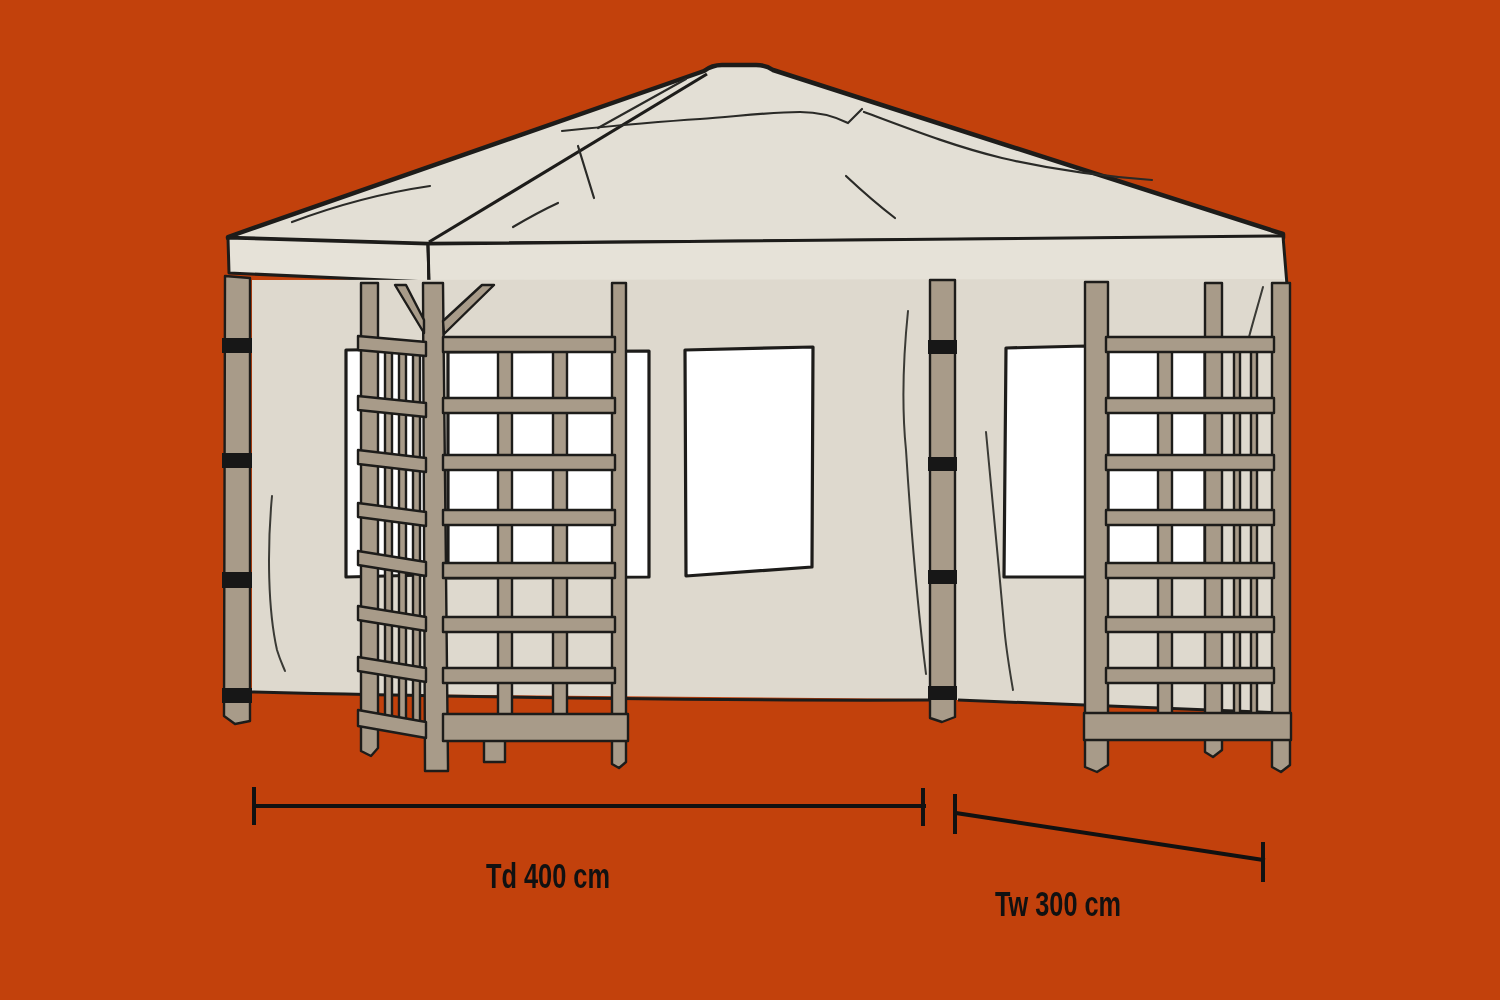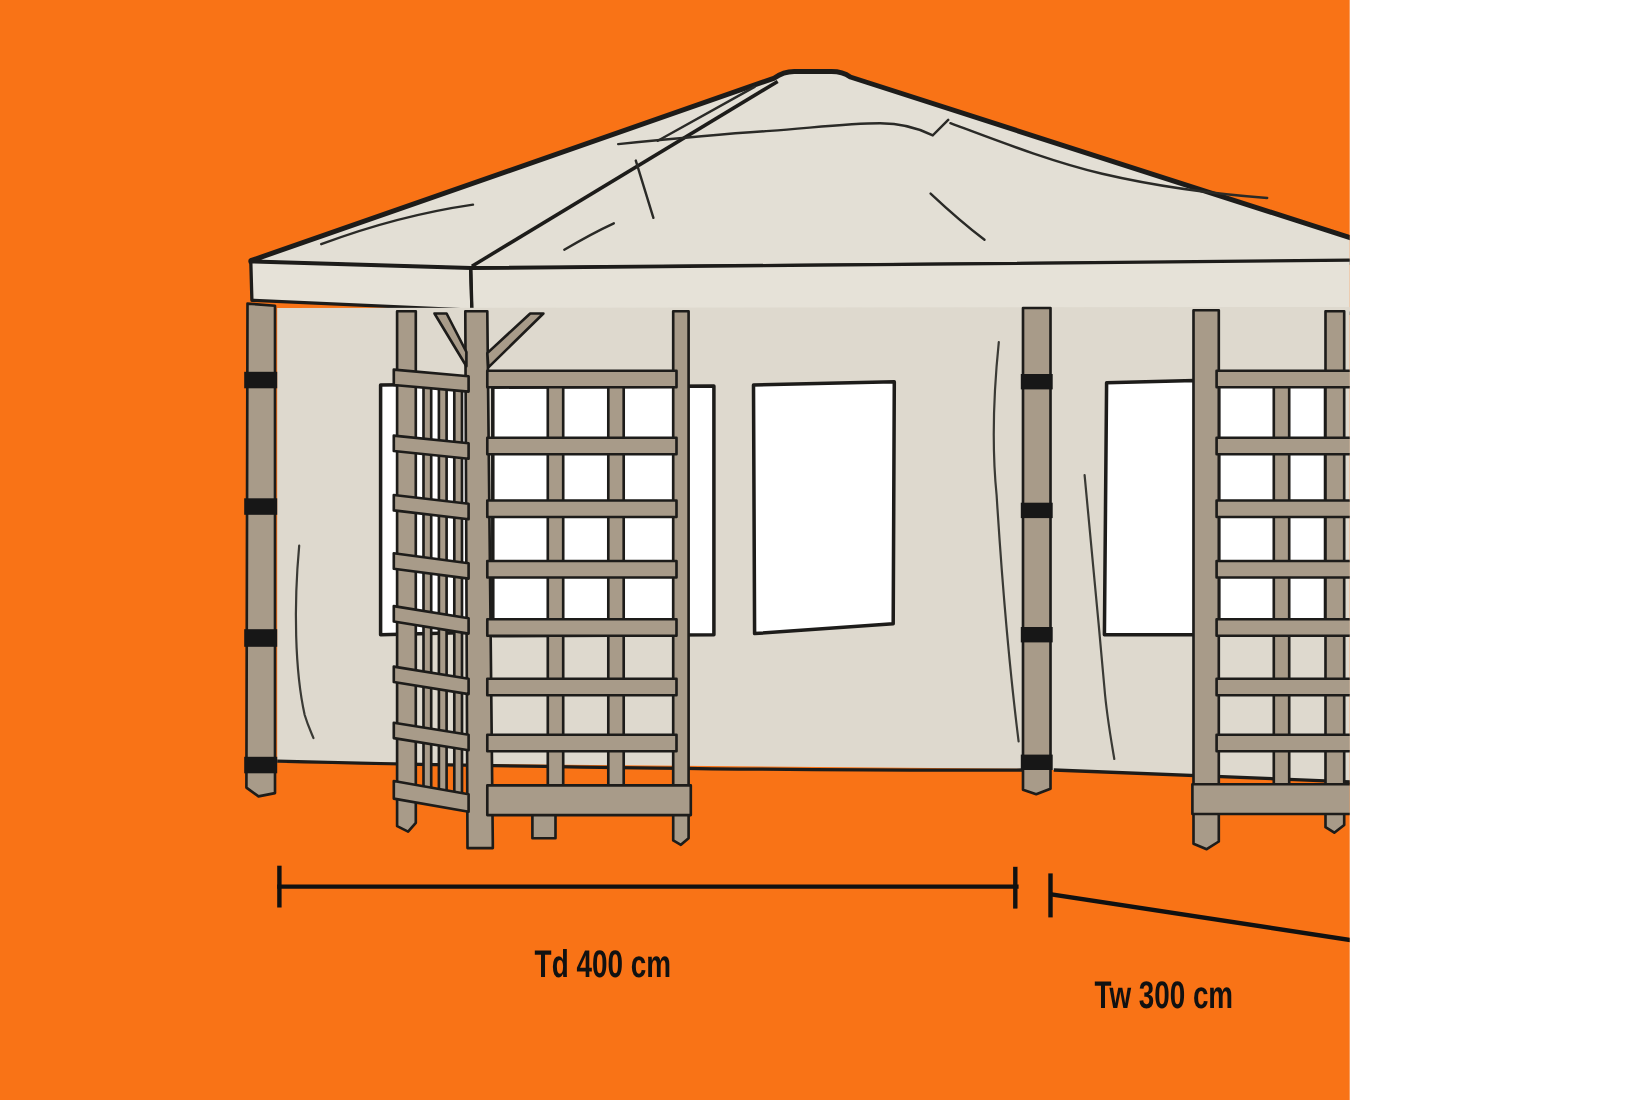--- a/index.html
+++ b/index.html
@@ -1,16 +1,16 @@
 <!DOCTYPE html>
 <html><head>
 <meta charset="utf-8">
 <style>
   html,body{margin:0;padding:0;background:#fff;}
-  .stage{position:relative;width:1227px;height:1000px;background:#f97316;overflow:hidden;
+  .stage{position:relative;width:1500px;height:1000px;background:#c2410c;overflow:hidden;
          font-family:"Liberation Sans", sans-serif;}
   svg{display:block}
   .ol{stroke:#1d1c1a;}
   .thin{stroke:#2a2a27;}
   .dim-label{font-family:"Liberation Sans", sans-serif;font-weight:bold;font-size:35px;fill:#111;}
 </style>
 </head>
 <body>
 
 <div class="stage">

